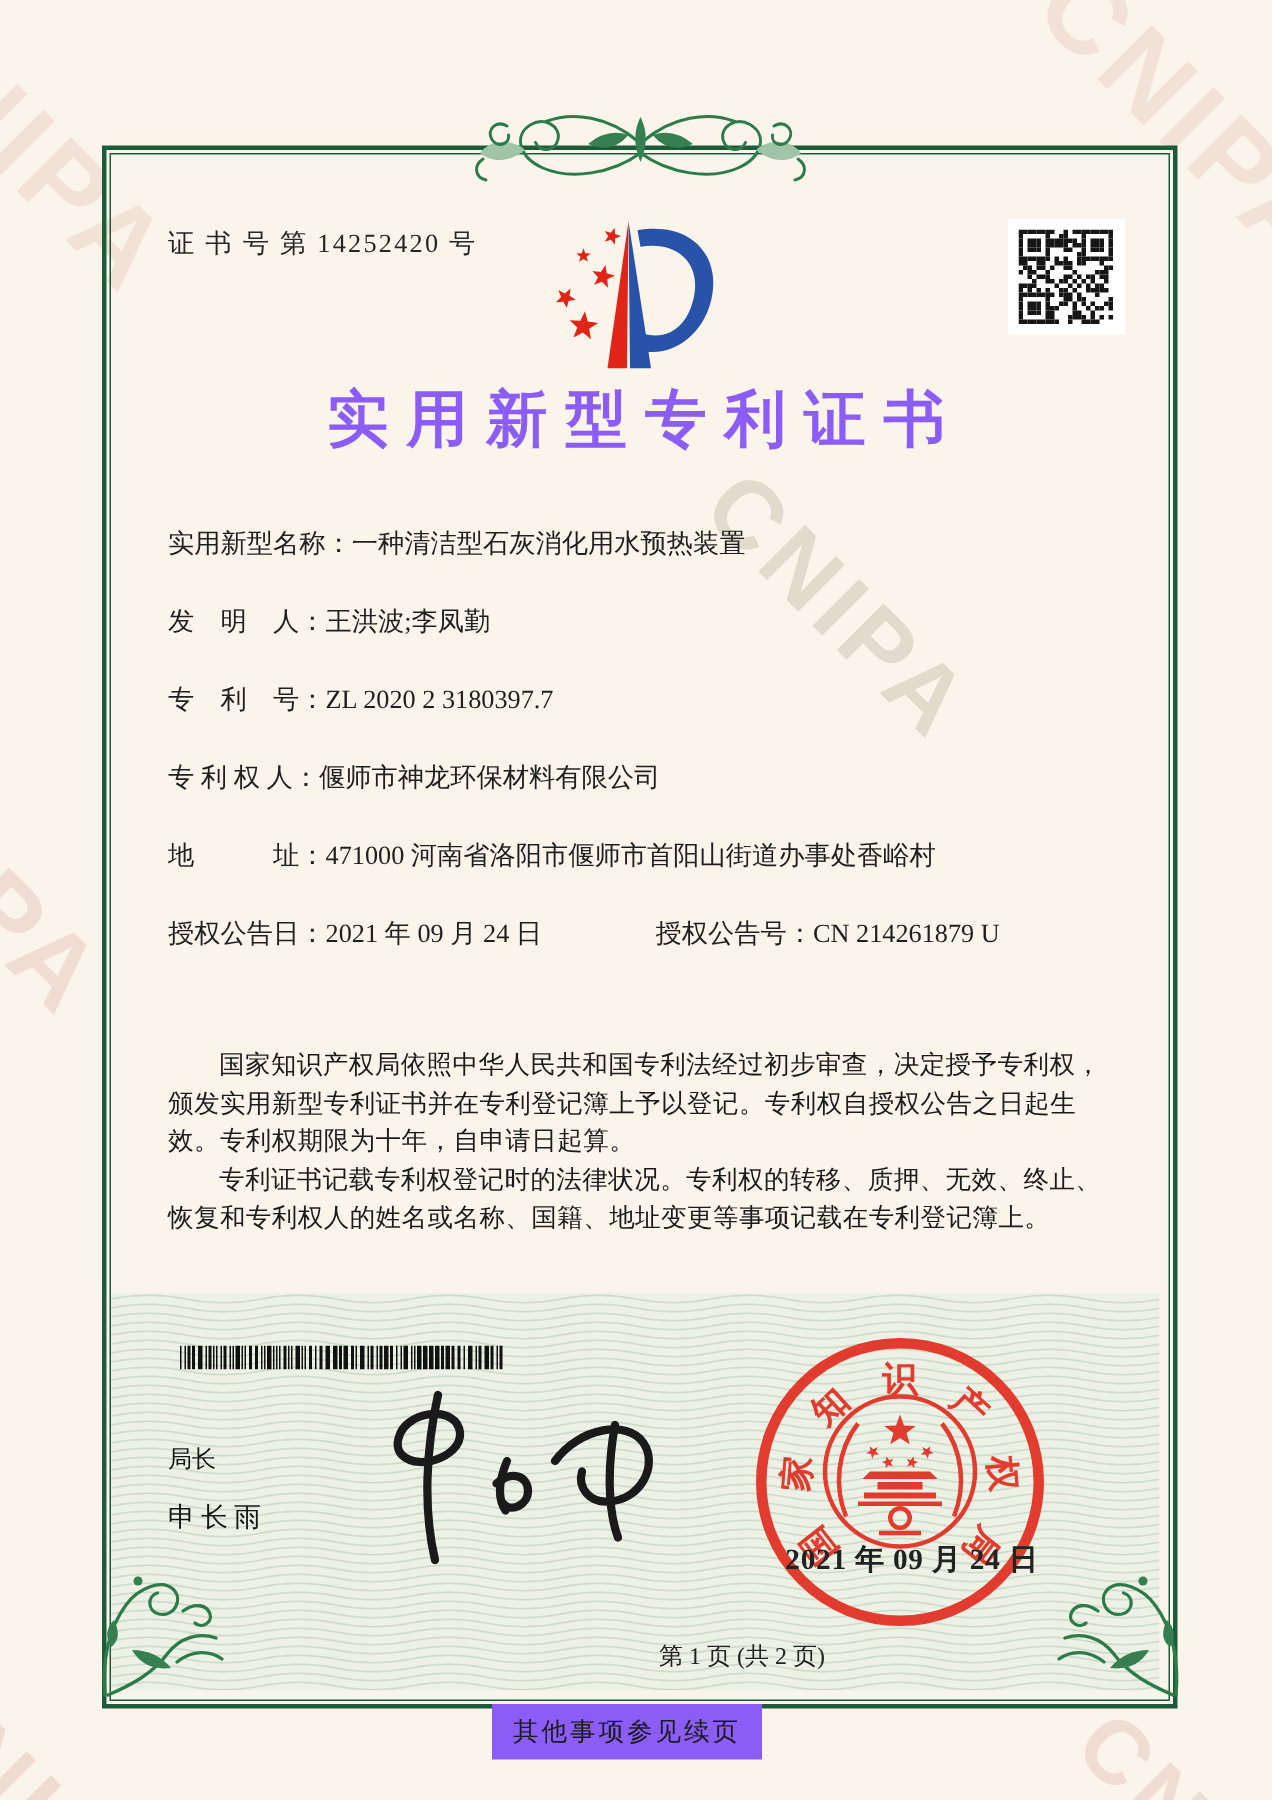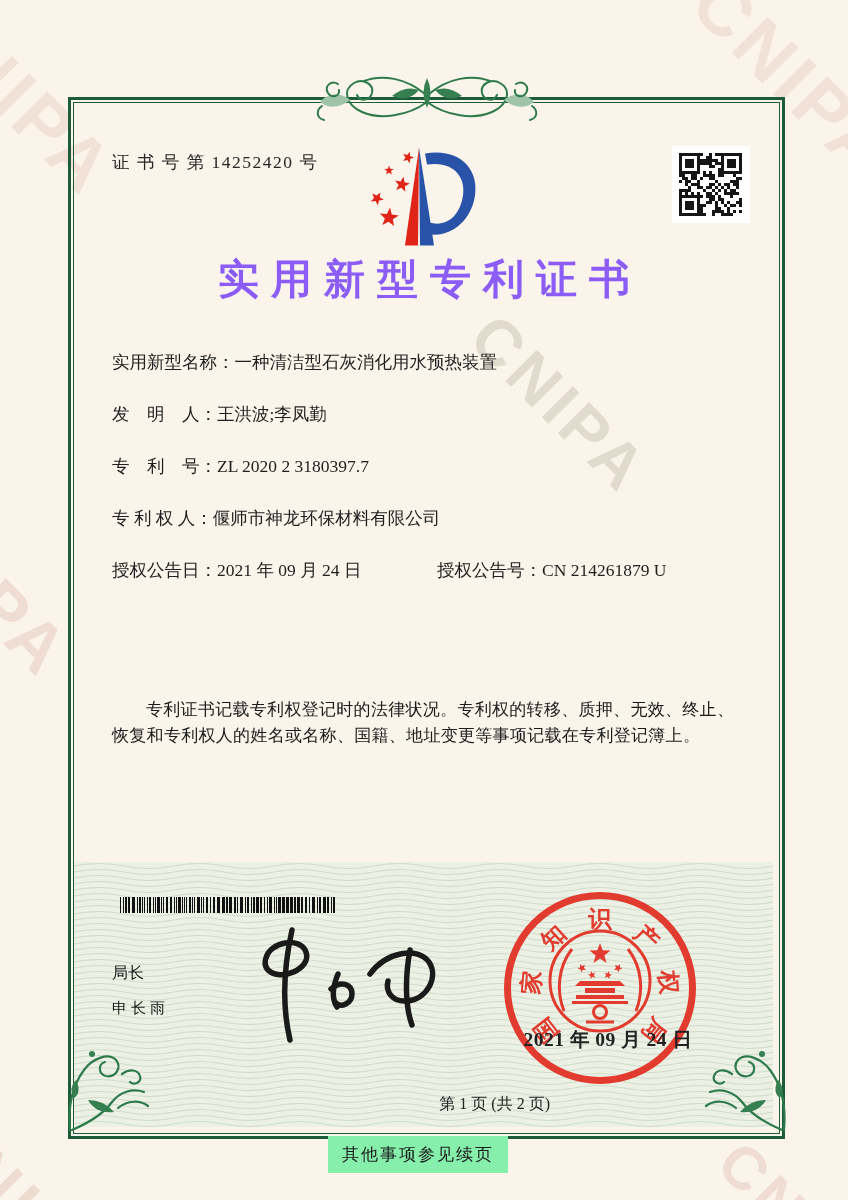--- a/index.html
+++ b/index.html
@@ -36,35 +36,35 @@
 
   .paras{position:absolute;left:112px;top:697px;width:628px;}
   .paras p{margin:0;text-indent:2em;font-size:17px;line-height:25.5px;letter-spacing:.3px;color:#1b1b1b;}
 
   
   .band{position:absolute;left:74px;top:862px;width:699px;height:265px;background:#edf1e5;overflow:hidden;}
   #guilloche path{fill:none;stroke:#bdcfb8;stroke-width:1;opacity:.65;}
 
   .barcode{position:absolute;left:120px;top:897px;}
   .signer-title{position:absolute;left:112px;top:963px;font-size:16px;color:#161616;}
-  .signer-name{position:absolute;left:112px;top:999px;font-size:15px;color:#161616;letter-spacing:4px;}
+  .signer-name{position:absolute;left:112px;top:999px;font-size:18px;color:#161616;letter-spacing:4px;}
   .signature{position:absolute;left:250px;top:922px;}
 
   
   .seal{position:absolute;left:504px;top:892px;width:192px;height:192px;opacity:.95;}
   .seal-ring{position:absolute;inset:0;border:7px solid #e23226;border-radius:50%;}
   .seal-arc{position:absolute;left:96px;top:96px;width:0;height:0;}
   .seal-ch{position:absolute;left:0;top:0;font-size:23.5px;font-weight:bold;color:#e23226;
            font-family:"Liberation Serif","DejaVu Serif",serif;}
   .emblem{position:absolute;left:41px;top:34px;}
   .seal-date{position:absolute;left:522px;top:1026px;width:172px;text-align:center;font-size:19.5px;
              font-weight:600;color:#222222;letter-spacing:.5px;}
 
   .page-info{position:absolute;left:300px;top:1094px;width:250px;text-align:right;font-size:16px;color:#222;}
-  .foot-note{position:absolute;left:328px;top:1136px;background:#86efac;padding:7px 14px;font-size:17px;
+  .foot-note{position:absolute;left:328px;top:1136px;background:#8b5cf6;padding:7px 14px;font-size:17px;
              color:#1b1b1b;letter-spacing:2px;}
 
   .ornament{position:absolute;pointer-events:none;}
   .orn-top{left:302px;top:64px;}
   .orn-bl{left:62px;top:1044px;}
   .orn-br{left:702px;top:1044px;}
 </style>
 </head>
 <body>
 
@@ -422,25 +422,29 @@
   <div class="frow">
     <span class="flabel">发　明　人：</span><span class="fvalue">王洪波;李凤勤</span>
   </div>
   <div class="frow">
     <span class="flabel">专　利　号：</span><span class="fvalue">ZL 2020 2 3180397.7</span>
   </div>
   <div class="frow">
     <span class="flabel">专 利 权 人：</span><span class="fvalue">偃师市神龙环保材料有限公司</span>
   </div>
   <div class="frow">
+    <span class="flabel">地　　　址：</span><span class="fvalue">471000 河南省洛阳市偃师市首阳山街道办事处香峪村</span>
+  </div>
+  <div class="frow">
     <span class="flabel">授权公告日：</span><span class="fvalue fvalue-fixed">2021 年 09 月 24 日</span><span class="flabel">授权公告号：</span><span class="fvalue">CN 214261879 U</span>
   </div>
 </div>
 
 <div class="paras">
+  <p>国家知识产权局依照中华人民共和国专利法经过初步审查，决定授予专利权，颁发实用新型专利证书并在专利登记簿上予以登记。专利权自授权公告之日起生效。专利权期限为十年，自申请日起算。</p>
   <p>专利证书记载专利权登记时的法律状况。专利权的转移、质押、无效、终止、恢复和专利权人的姓名或名称、国籍、地址变更等事项记载在专利登记簿上。</p>
 </div>
 
 <svg class="barcode" id="barcode" width="218" height="16" fill="#111">
     <rect x="0" y="0" width="1" height="16"></rect>
     <rect x="3" y="0" width="1" height="16"></rect>
     <rect x="5" y="0" width="2" height="16"></rect>
     <rect x="8" y="0" width="2" height="16"></rect>
     <rect x="12" y="0" width="3" height="16"></rect>
     <rect x="17" y="0" width="1" height="16"></rect>

